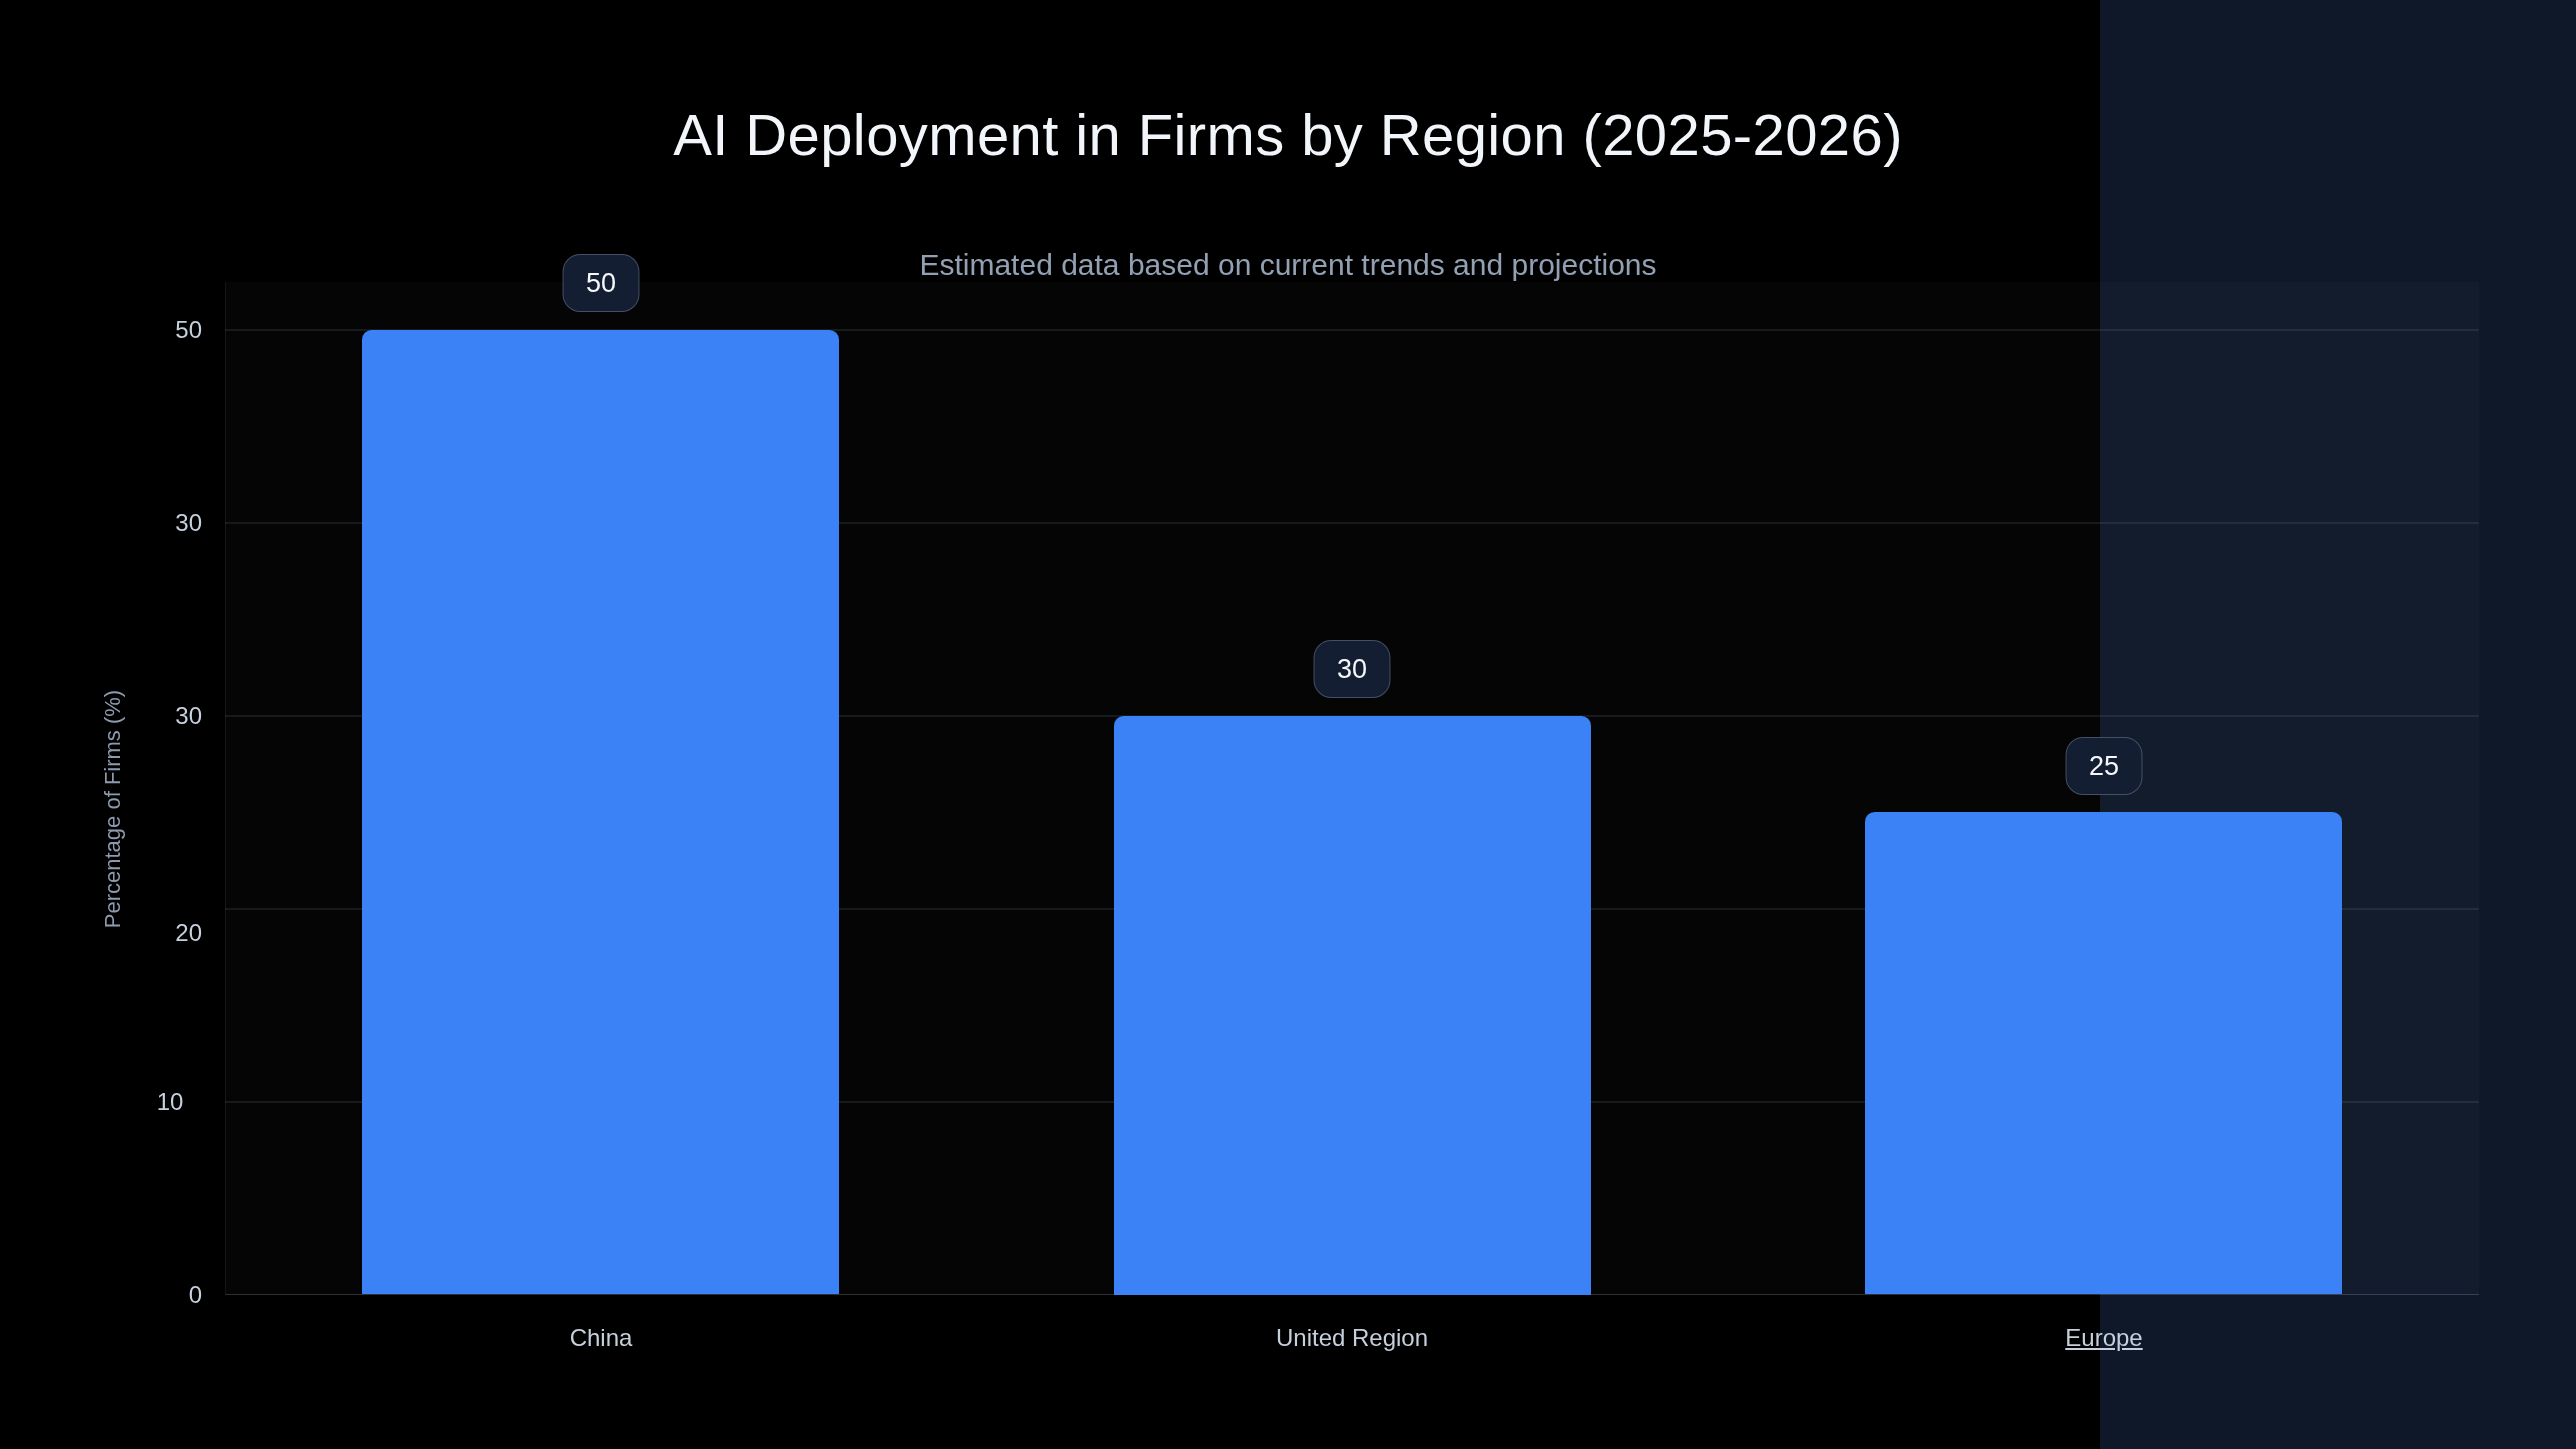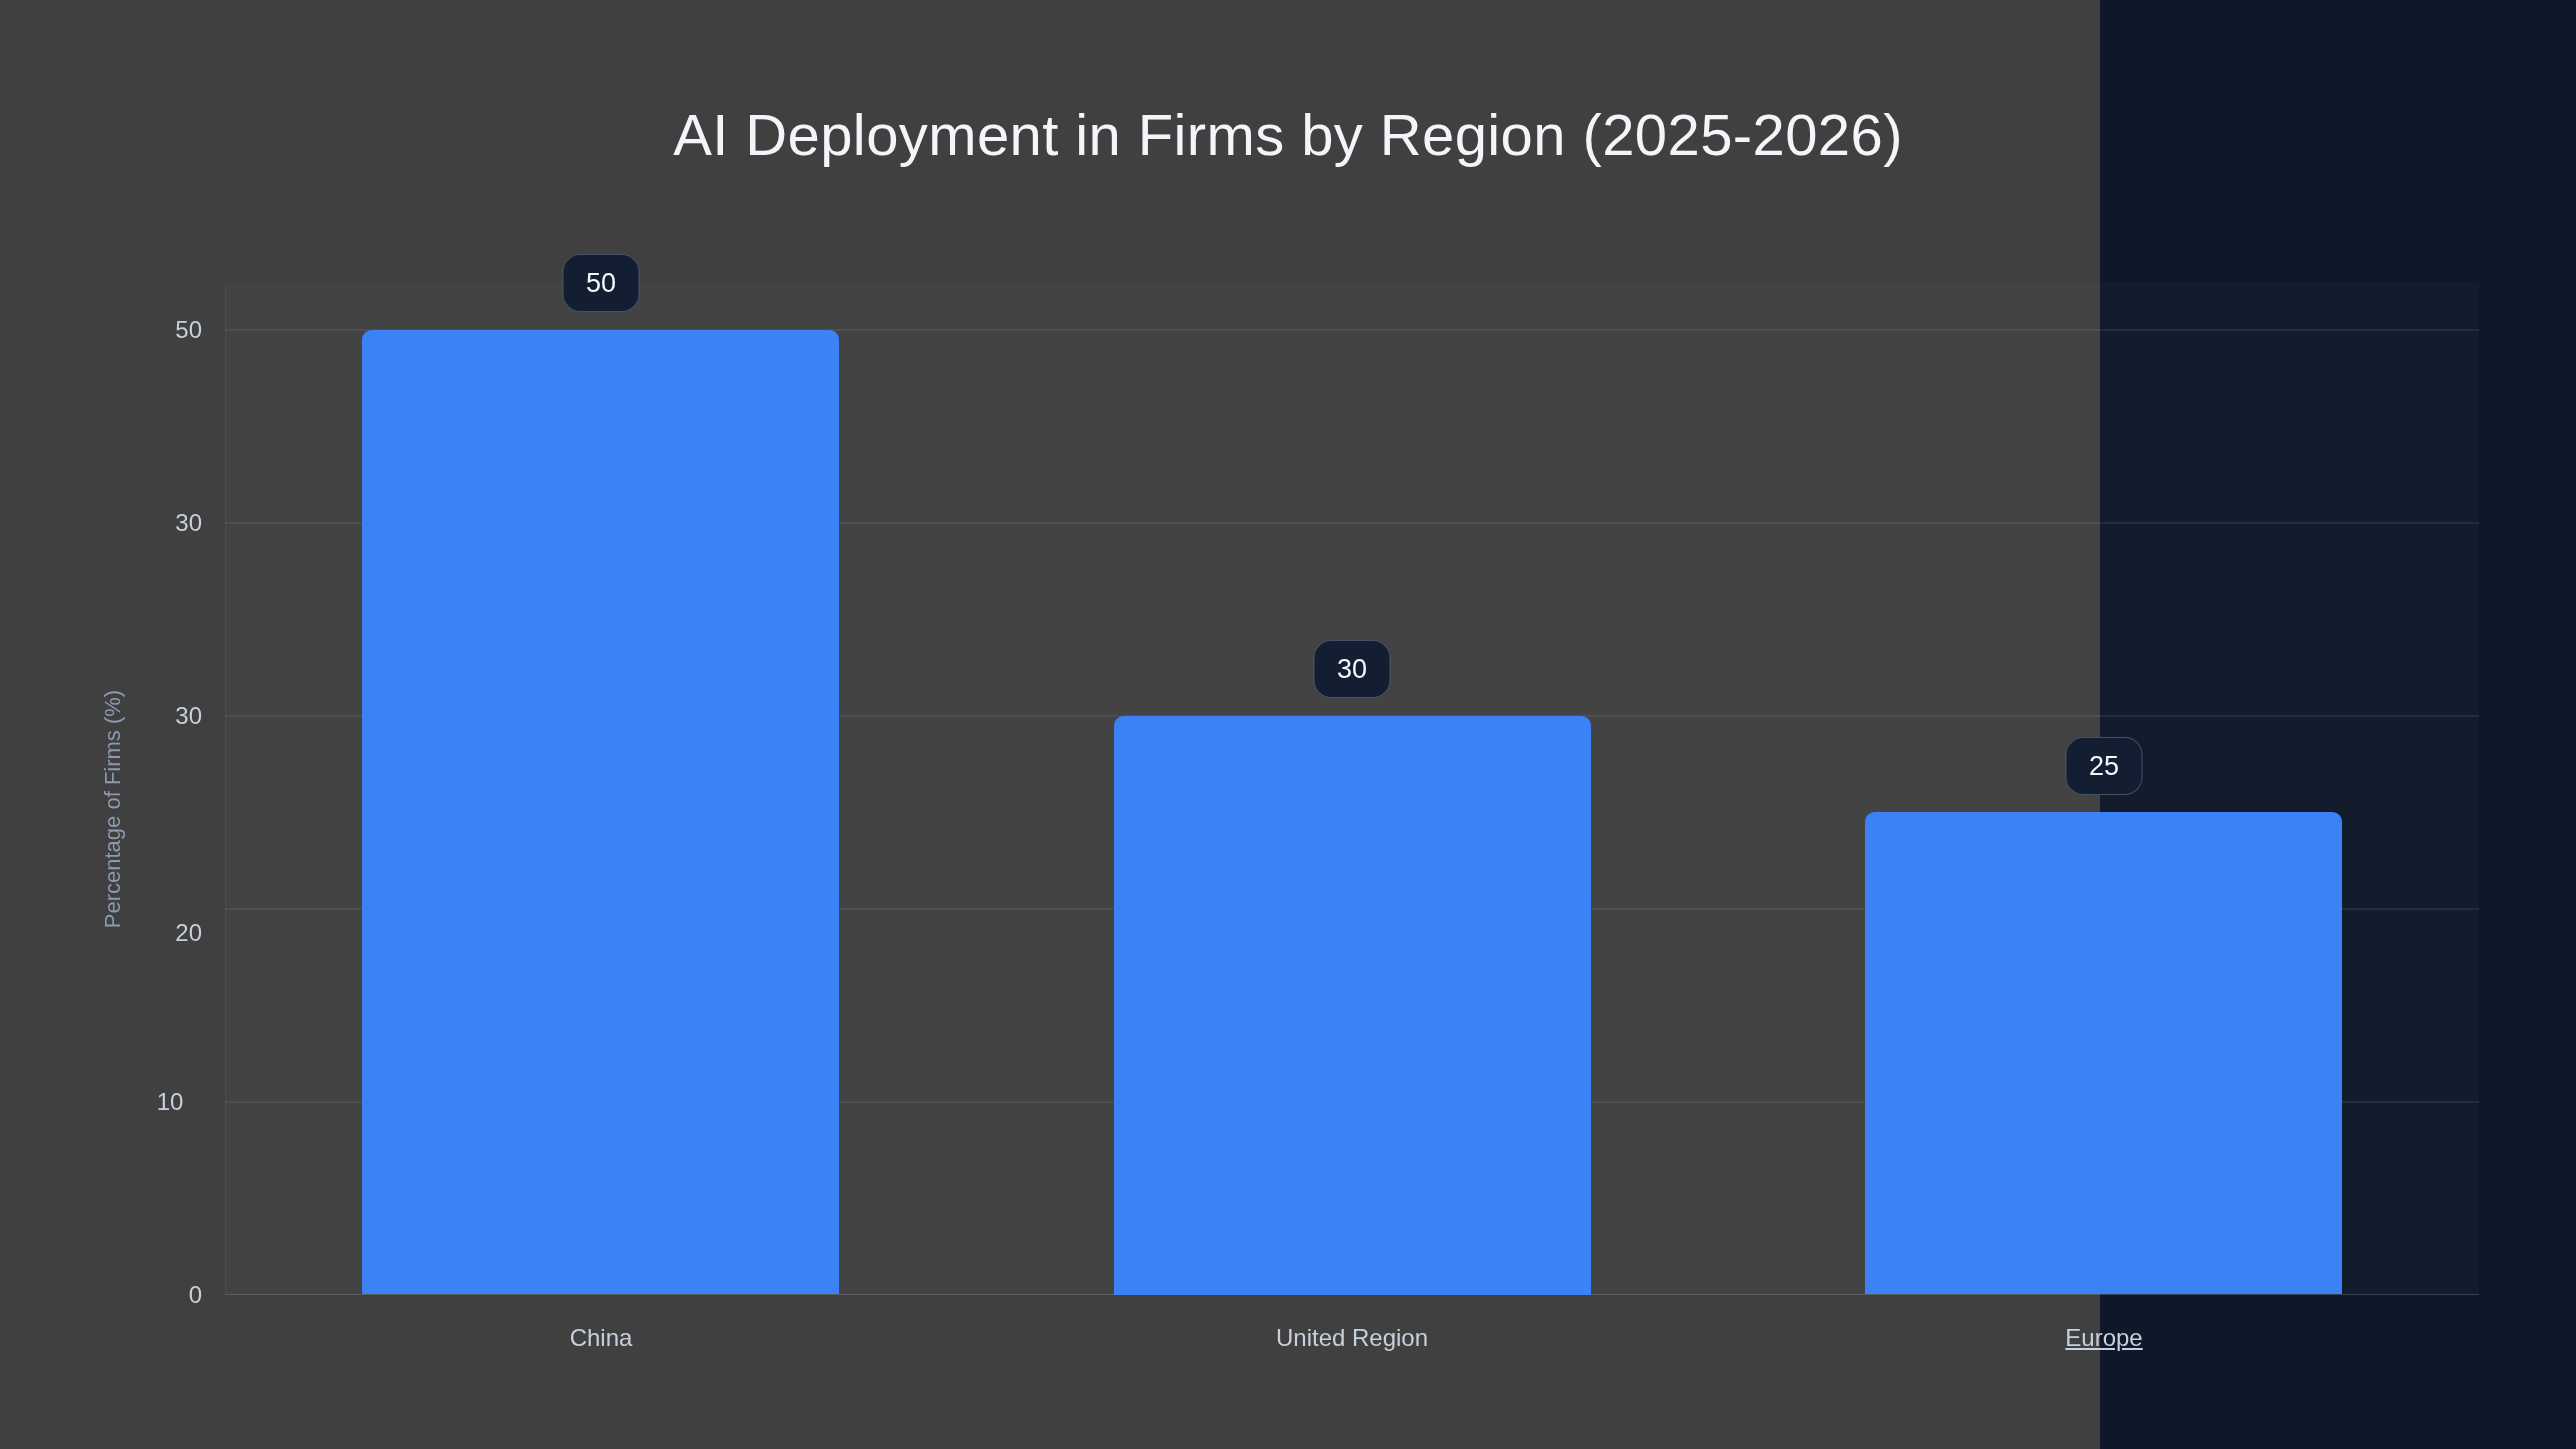--- a/index.html
+++ b/index.html
@@ -2,21 +2,21 @@
 <html style="font-size:13px"><head>
 <meta charset="utf-8">
 <style>
   * { margin: 0; padding: 0; box-sizing: border-box; }
   html, body {
     width: 2576px; height: 1449px;
     overflow: hidden;
     background: #0f1828;
     font-family: "Liberation Sans", sans-serif;
   }
-  .stage { position: relative; width: 2100px; height: 1449px; background: #404040; }
+  .stage { position: relative; width: 2100px; height: 1449px; background: #000000; }
 
   .chart-title {
     position: absolute; left: 0; top: 106px; width: 2576px;
     text-align: center; font-size: 58px; font-weight: 400; line-height: 1;
     color: #f2f5f9; letter-spacing: 0.4px;
   }
   .chart-subtitle {
     position: absolute; left: 0; top: 250px; width: 2576px;
     text-align: center; font-size: 30px; font-weight: 400; line-height: 1;
     color: #93a0b4;
@@ -62,20 +62,21 @@
     font-size: 24px; line-height: 27px; color: #c6d0dc; white-space: nowrap;
   }
 </style>
 </head>
 <body>
 
 <div class="stage">
 
   <div class="chart-title">AI Deployment in Firms by Region (2025-2026)</div>
 
+  <div class="chart-subtitle">Estimated data based on current trends and projections</div>
 
   <div class="y-axis-title">Percentage of Firms (%)</div>
 
   <div id="grid-layer">
       <div class="gridline" style="top: 1101px;"></div>
       <div class="gridline" style="top: 908px;"></div>
       <div class="gridline" style="top: 715px;"></div>
       <div class="gridline" style="top: 522px;"></div>
       <div class="gridline" style="top: 329px;"></div>
     </div>

